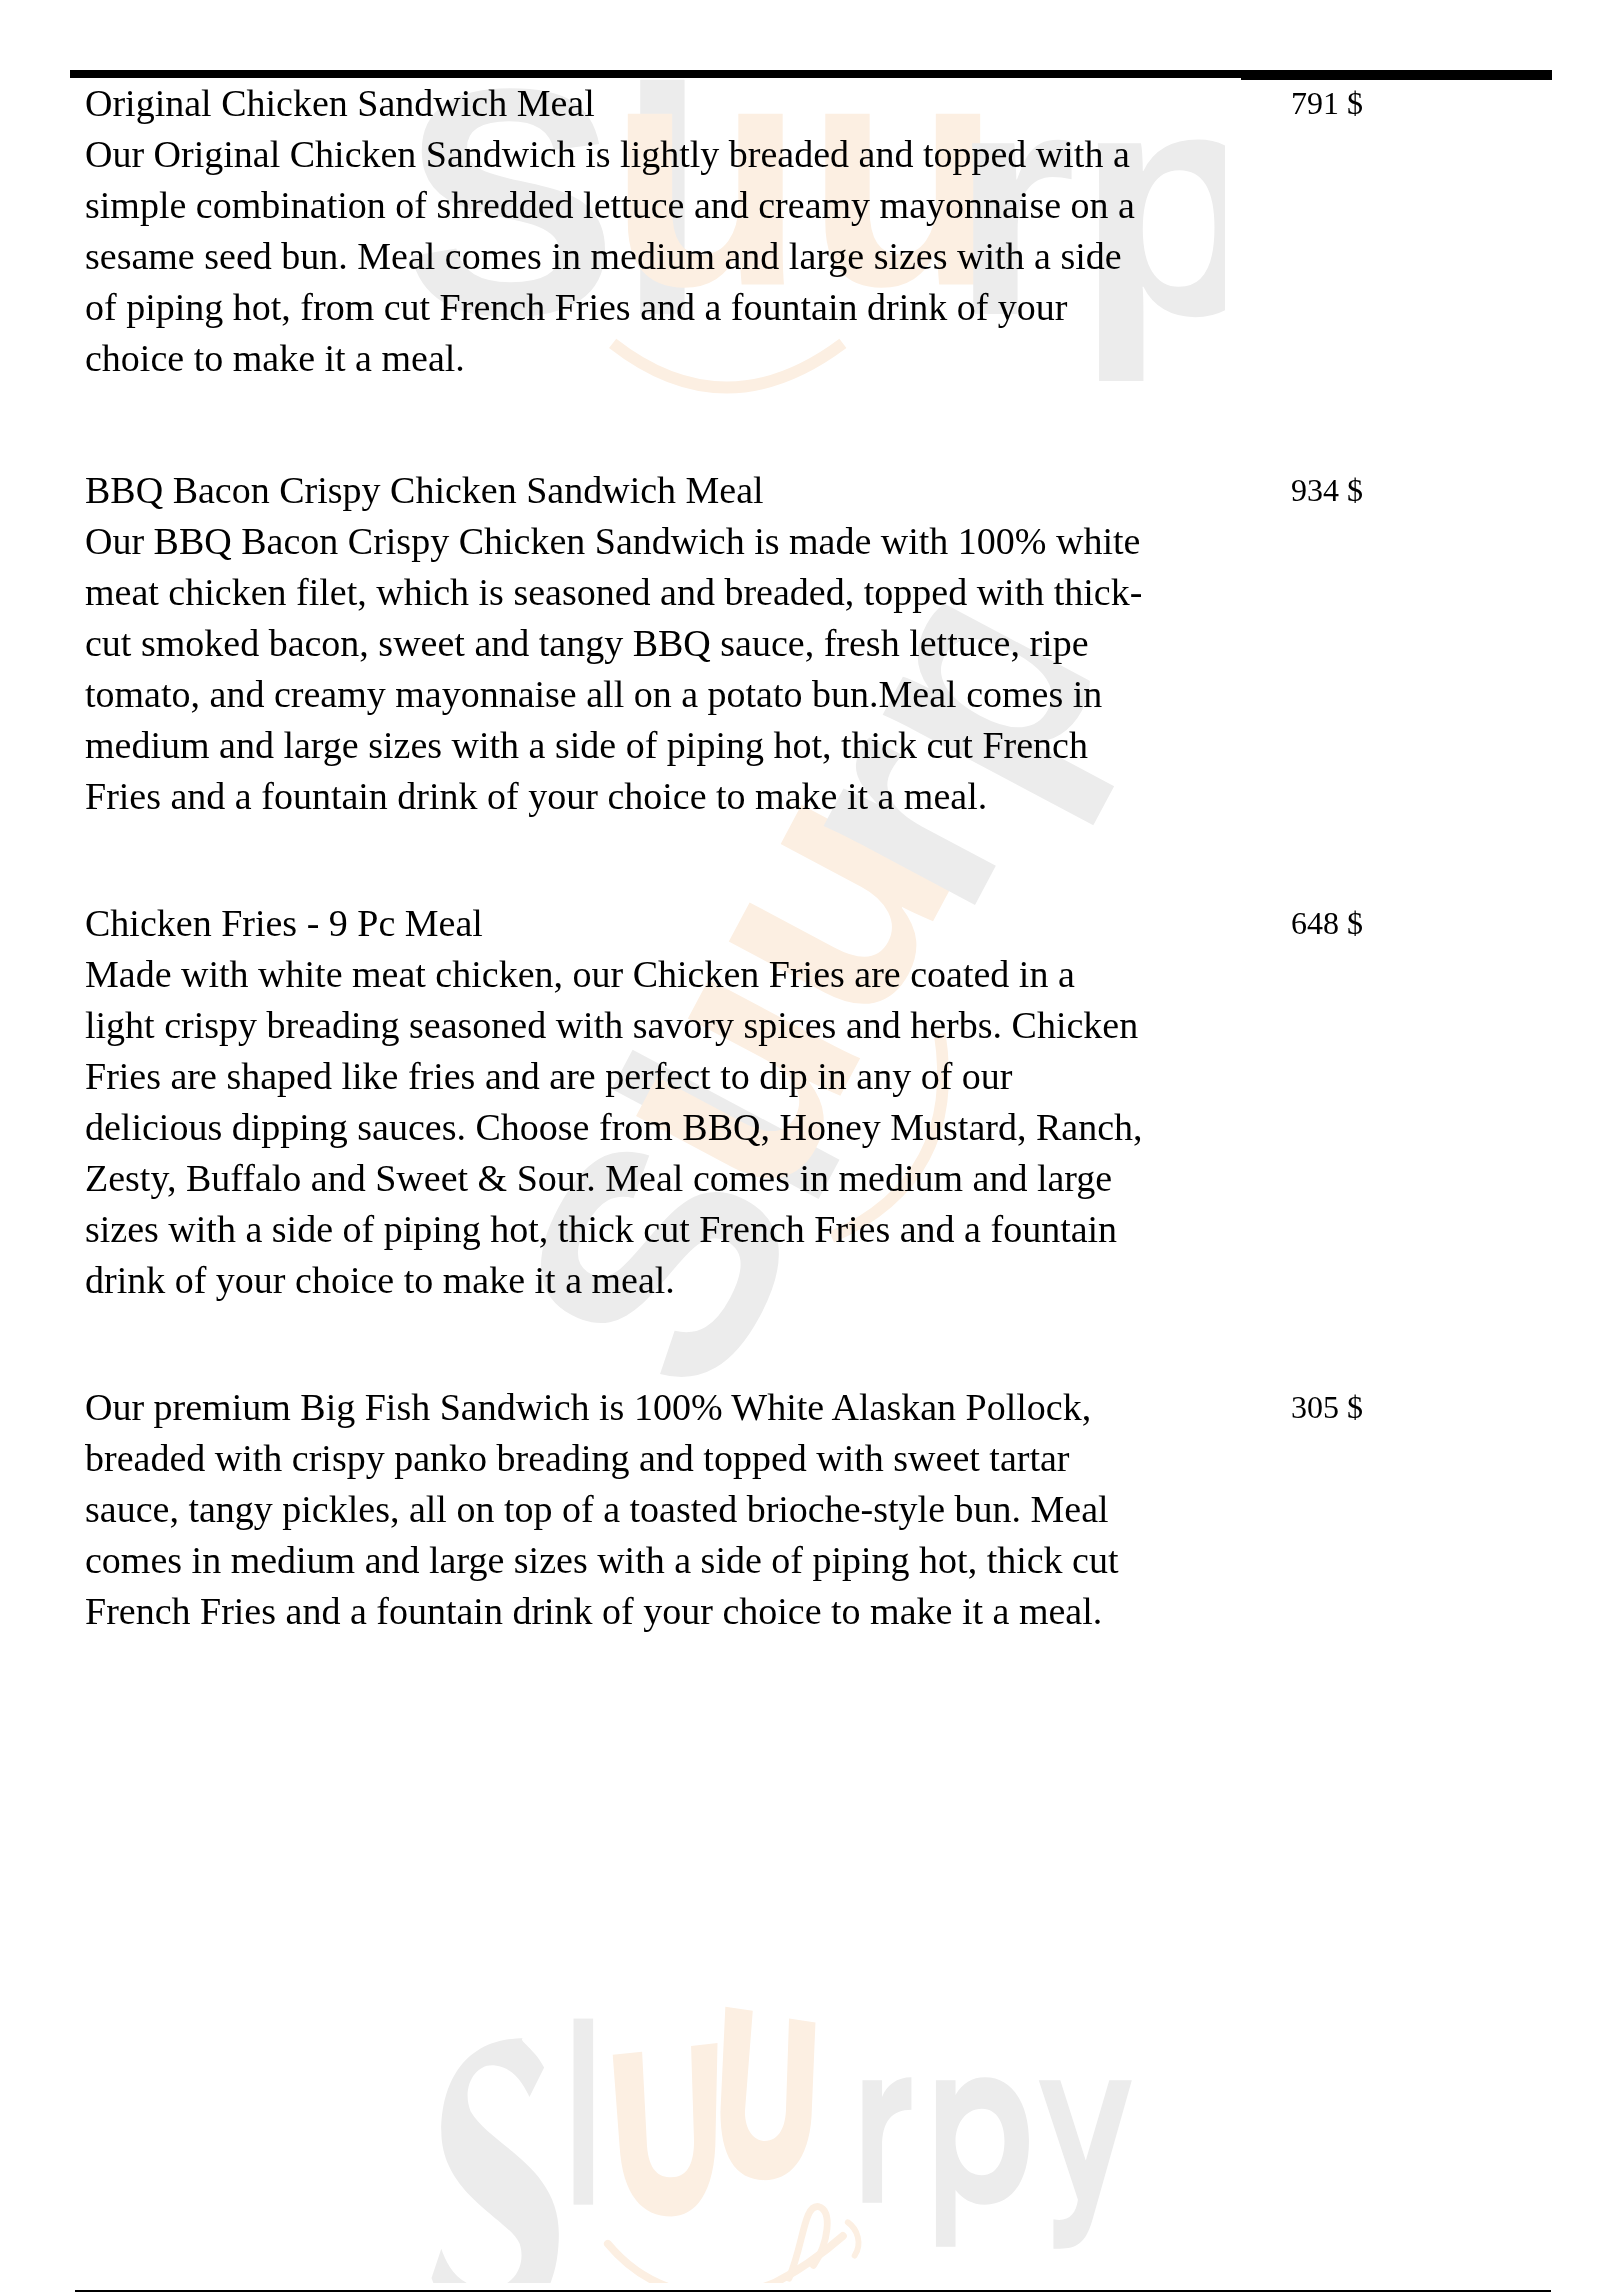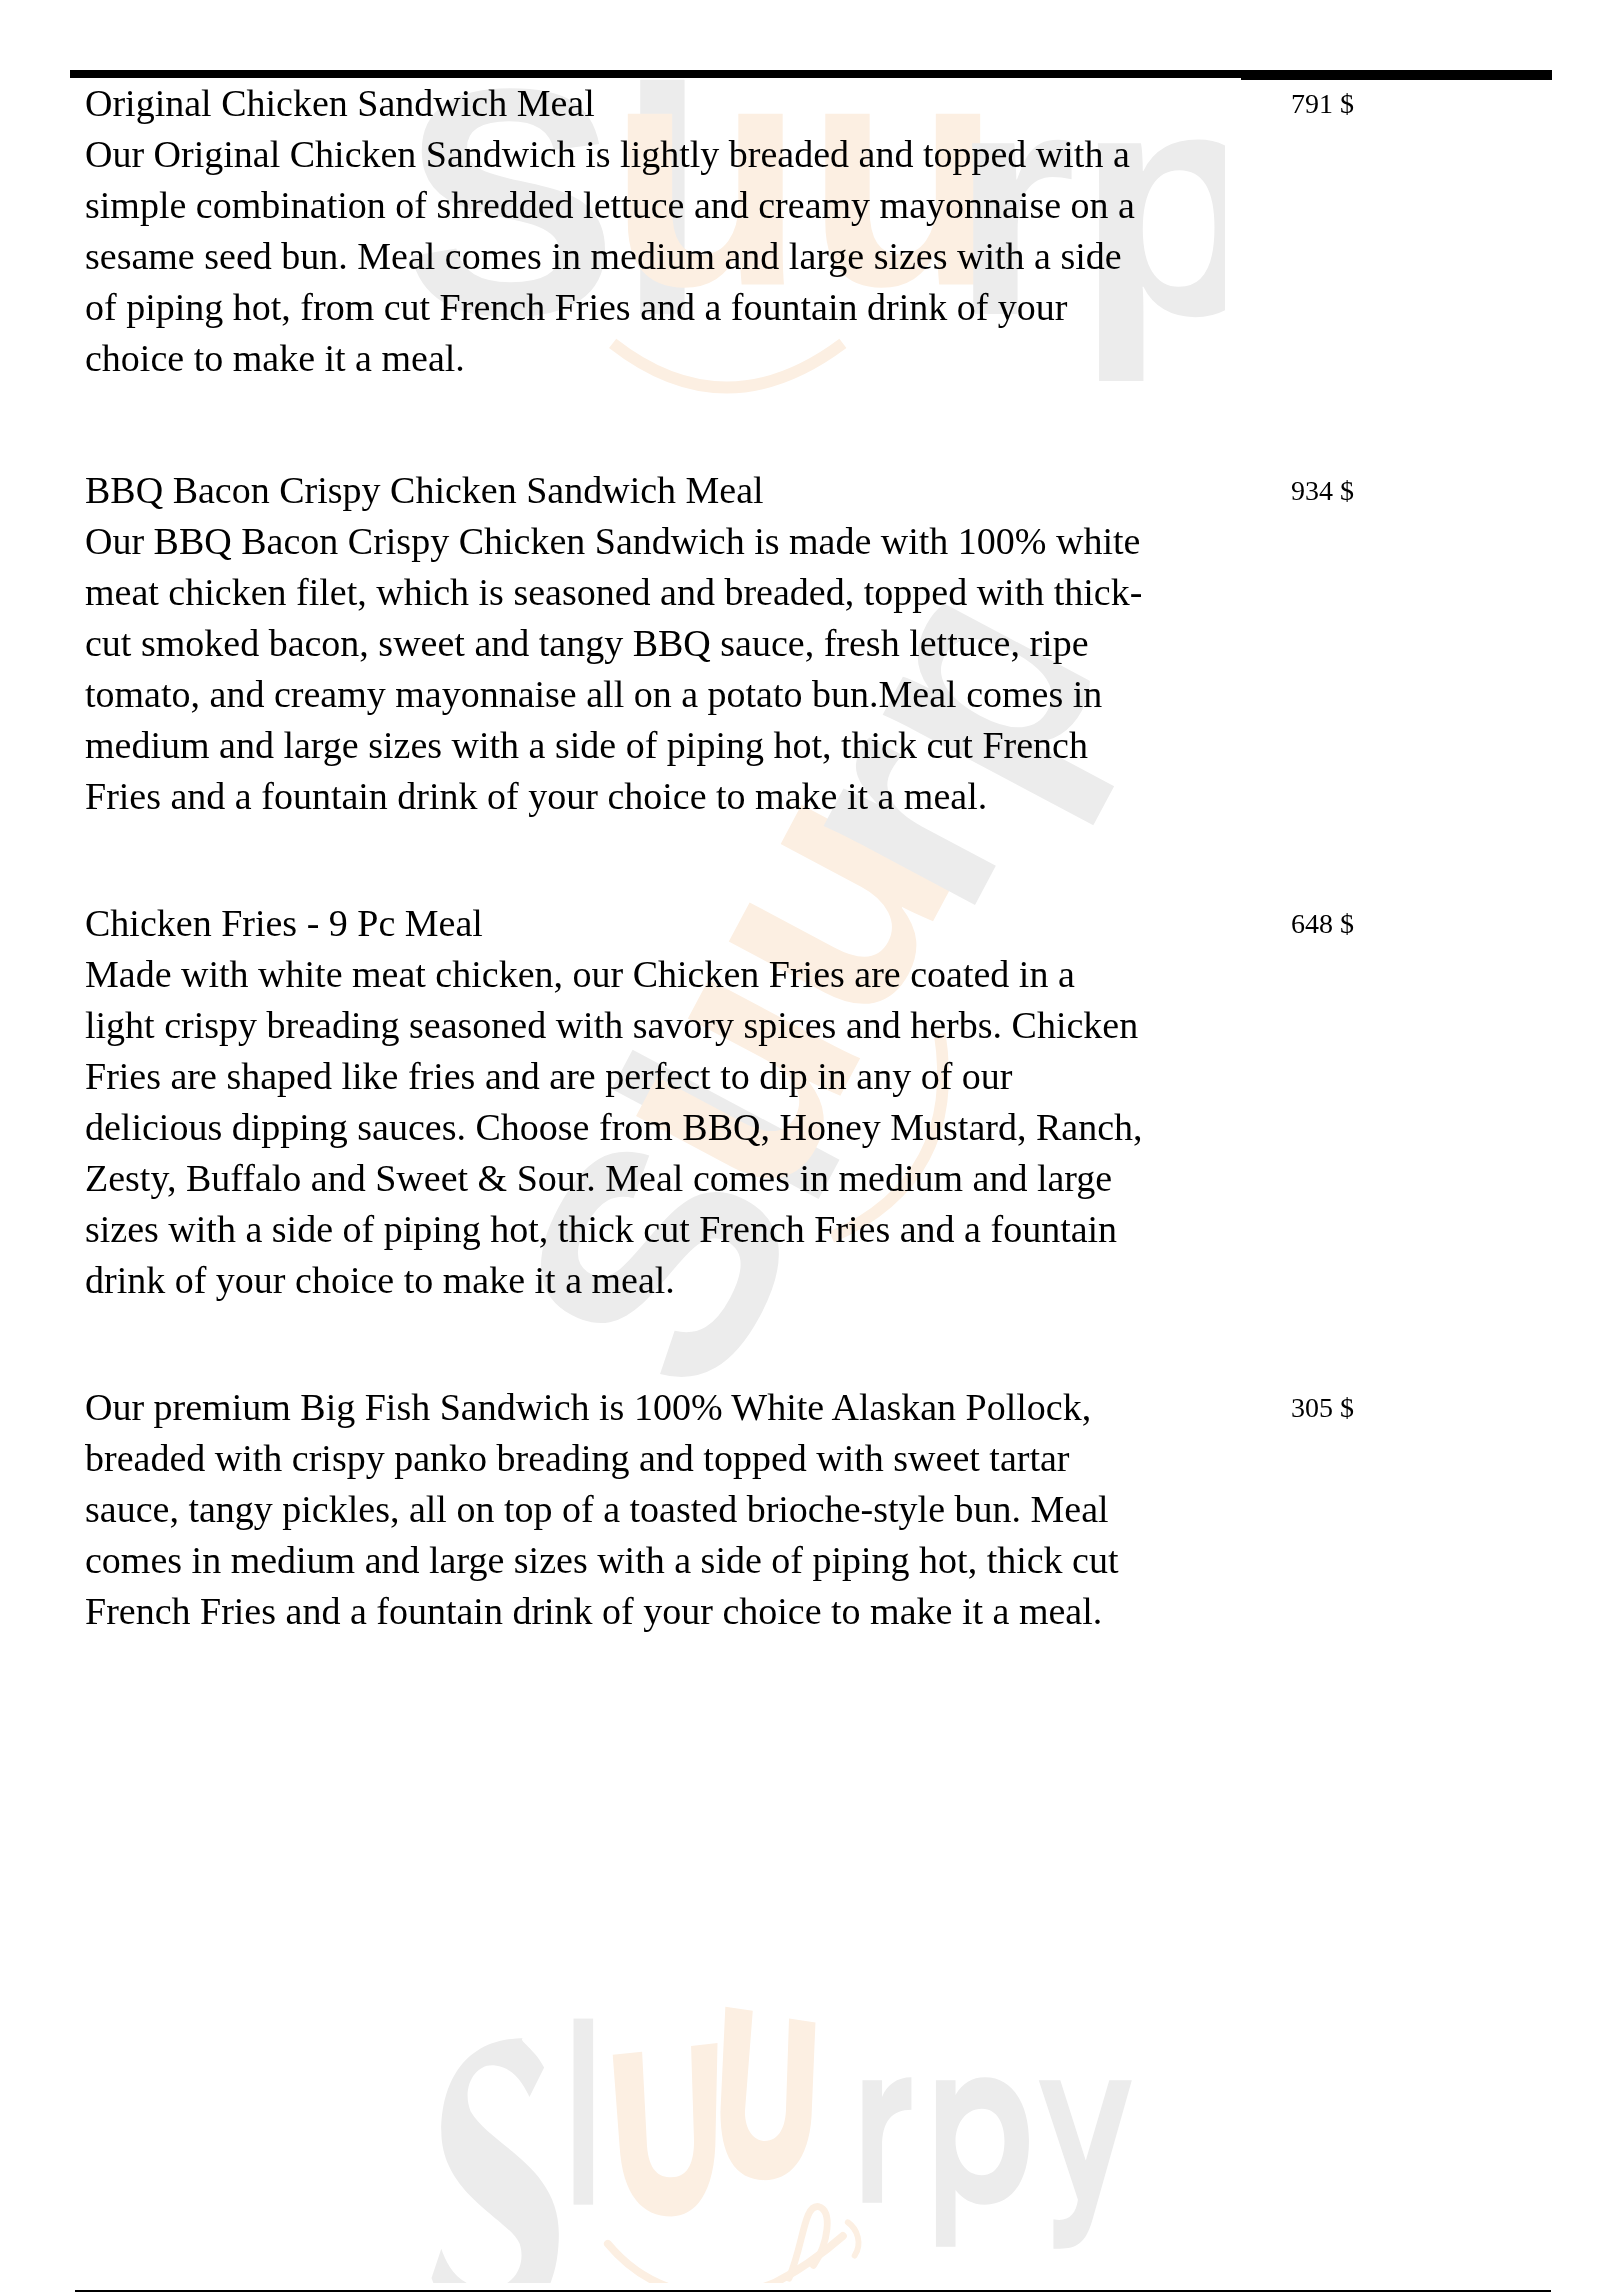--- a/index.html
+++ b/index.html
@@ -76,21 +76,21 @@
       font-family: Liberation Serif, serif;
     }
     .item-title, .item-desc {
       display: block;
       white-space: pre-line;
     }
     .item-price {
       position: absolute;
       left: 1206px;
       top: 0;
-      font-size: 28px;
+      font-size: 32px;
       line-height: 51px;
       white-space: nowrap;
     }
     .item-1 { top: 78px; }
     .item-2 { top: 465px; }
     .item-3 { top: 898px; }
     .item-4 { top: 1382px; }
   </style>
 </head>
 <body>

